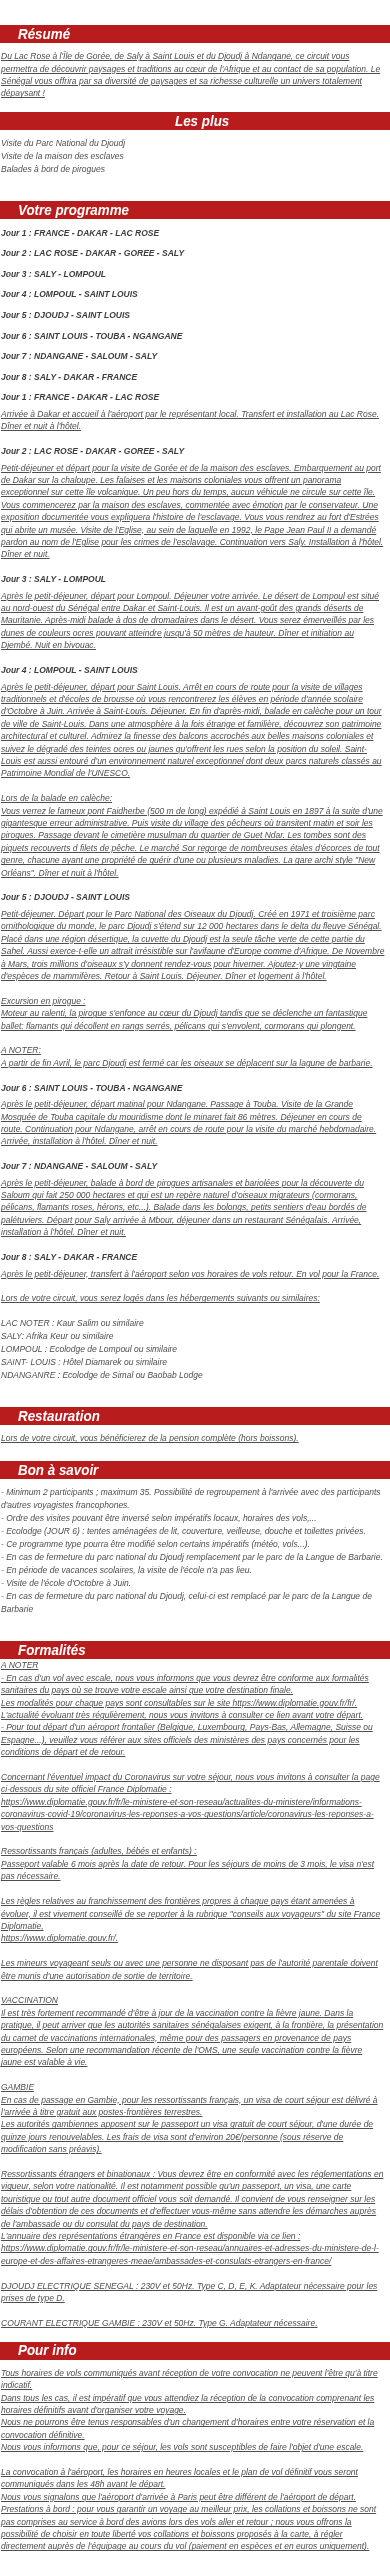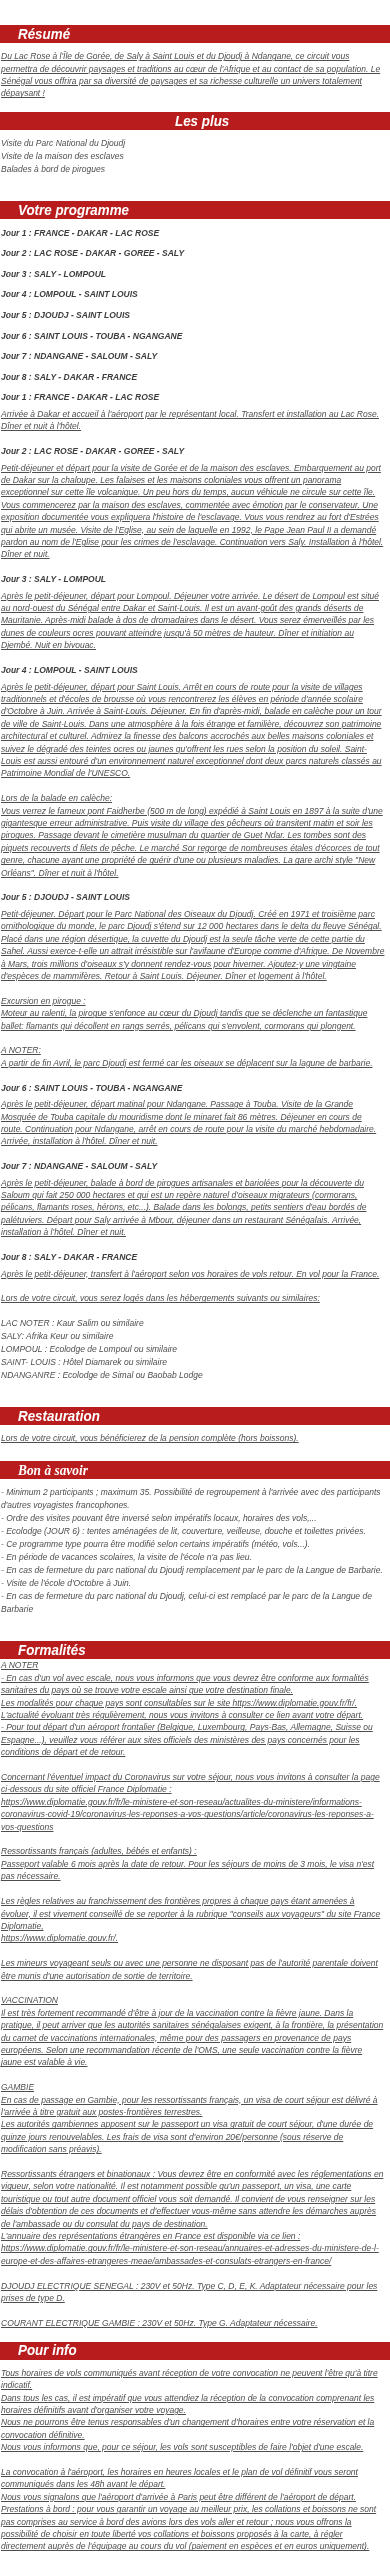--- a/index.html
+++ b/index.html
@@ -49,21 +49,21 @@
   .day-title{
     font-weight:bold;
     color:#3d3d3d;
     padding:0 6.2px 0 1px;
     margin:1px 0 4.1px 0;
   }
   .mt14{margin-top:7.2px;}
   .mt24{margin-top:12.4px;}
   .g20{margin-top:1px;justify-content:center;}
   .g24{margin-top:12.4px;}
-  .g32{margin-top:16.5px;font-family:Liberation Serif, serif;}
+  .g32{margin-top:16.5px;}
   .g48{margin-top:25px;}
   .u{text-decoration:underline;}
 </style>
 </head>
 <body>
 
 <section>
   <div class="bar">
     <span class="t">Résumé</span>
   </div>
@@ -164,22 +164,22 @@
 
 <section>
   <div class="bar g32">
     <span class="t">Bon à savoir</span>
   </div>
   <div class="mt14">
     <div class="line">- Minimum 2 participants ; maximum 35. Possibilité de regroupement à l'arrivée avec des participants d'autres voyagistes francophones.</div>
     <div class="line">- Ordre des visites pouvant être inversé selon impératifs locaux, horaires des vols,...</div>
     <div class="line">- Ecolodge (JOUR 6) : tentes aménagées de lit, couverture, veilleuse, douche et toilettes privées.</div>
     <div class="line">- Ce programme type pourra être modifié selon certains impératifs (météo, vols...).</div>
+    <div class="line">- En cas de fermeture du parc national du Djoudj remplacement par le parc de la Langue de Barbarie.</div>
     <div class="line">- En période de vacances scolaires, la visite de l'école n'a pas lieu.</div>
-    <div class="line">- En cas de fermeture du parc national du Djoudj remplacement par le parc de la Langue de Barbarie.</div>
     <div class="line">- Visite de l'école d'Octobre à Juin.</div>
     <div class="line">- En cas de fermeture du parc national du Djoudj, celui-ci est remplacé par le parc de la Langue de Barbarie</div>
   </div>
 </section>
 
 <section>
   <div class="bar g48">
     <span class="t">Formalités</span>
   </div>
   <p class="txt">A NOTER

